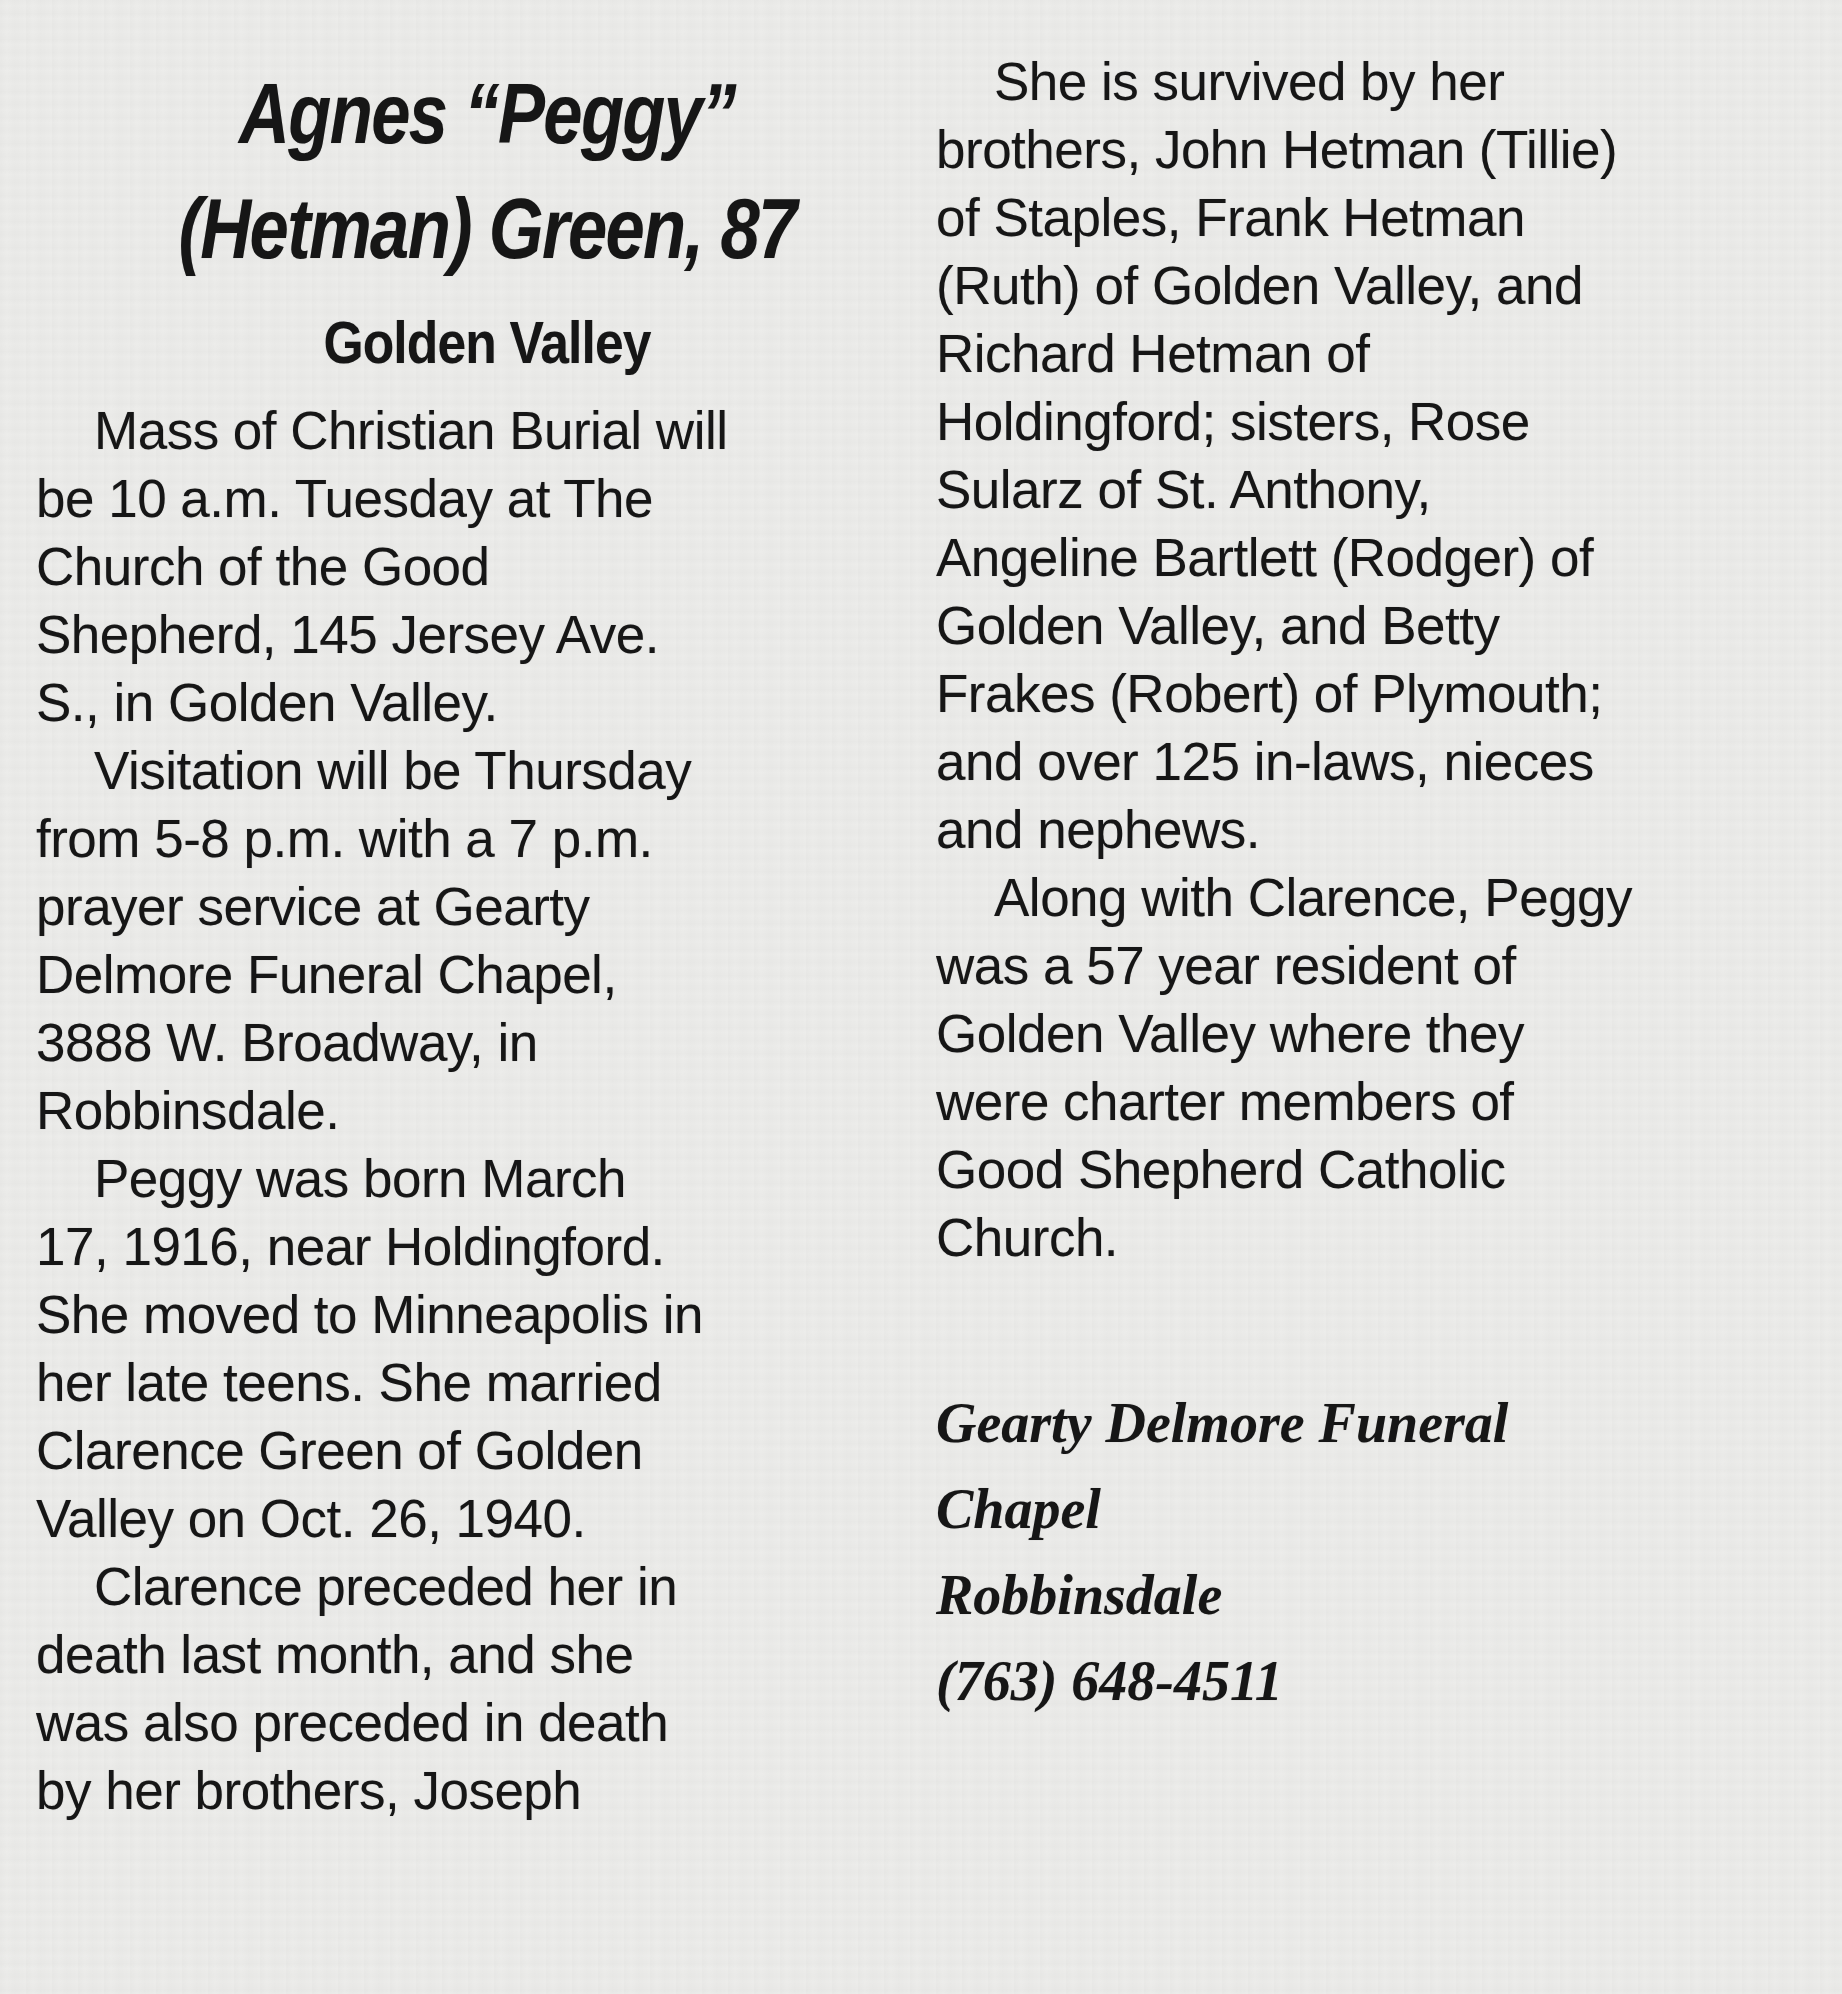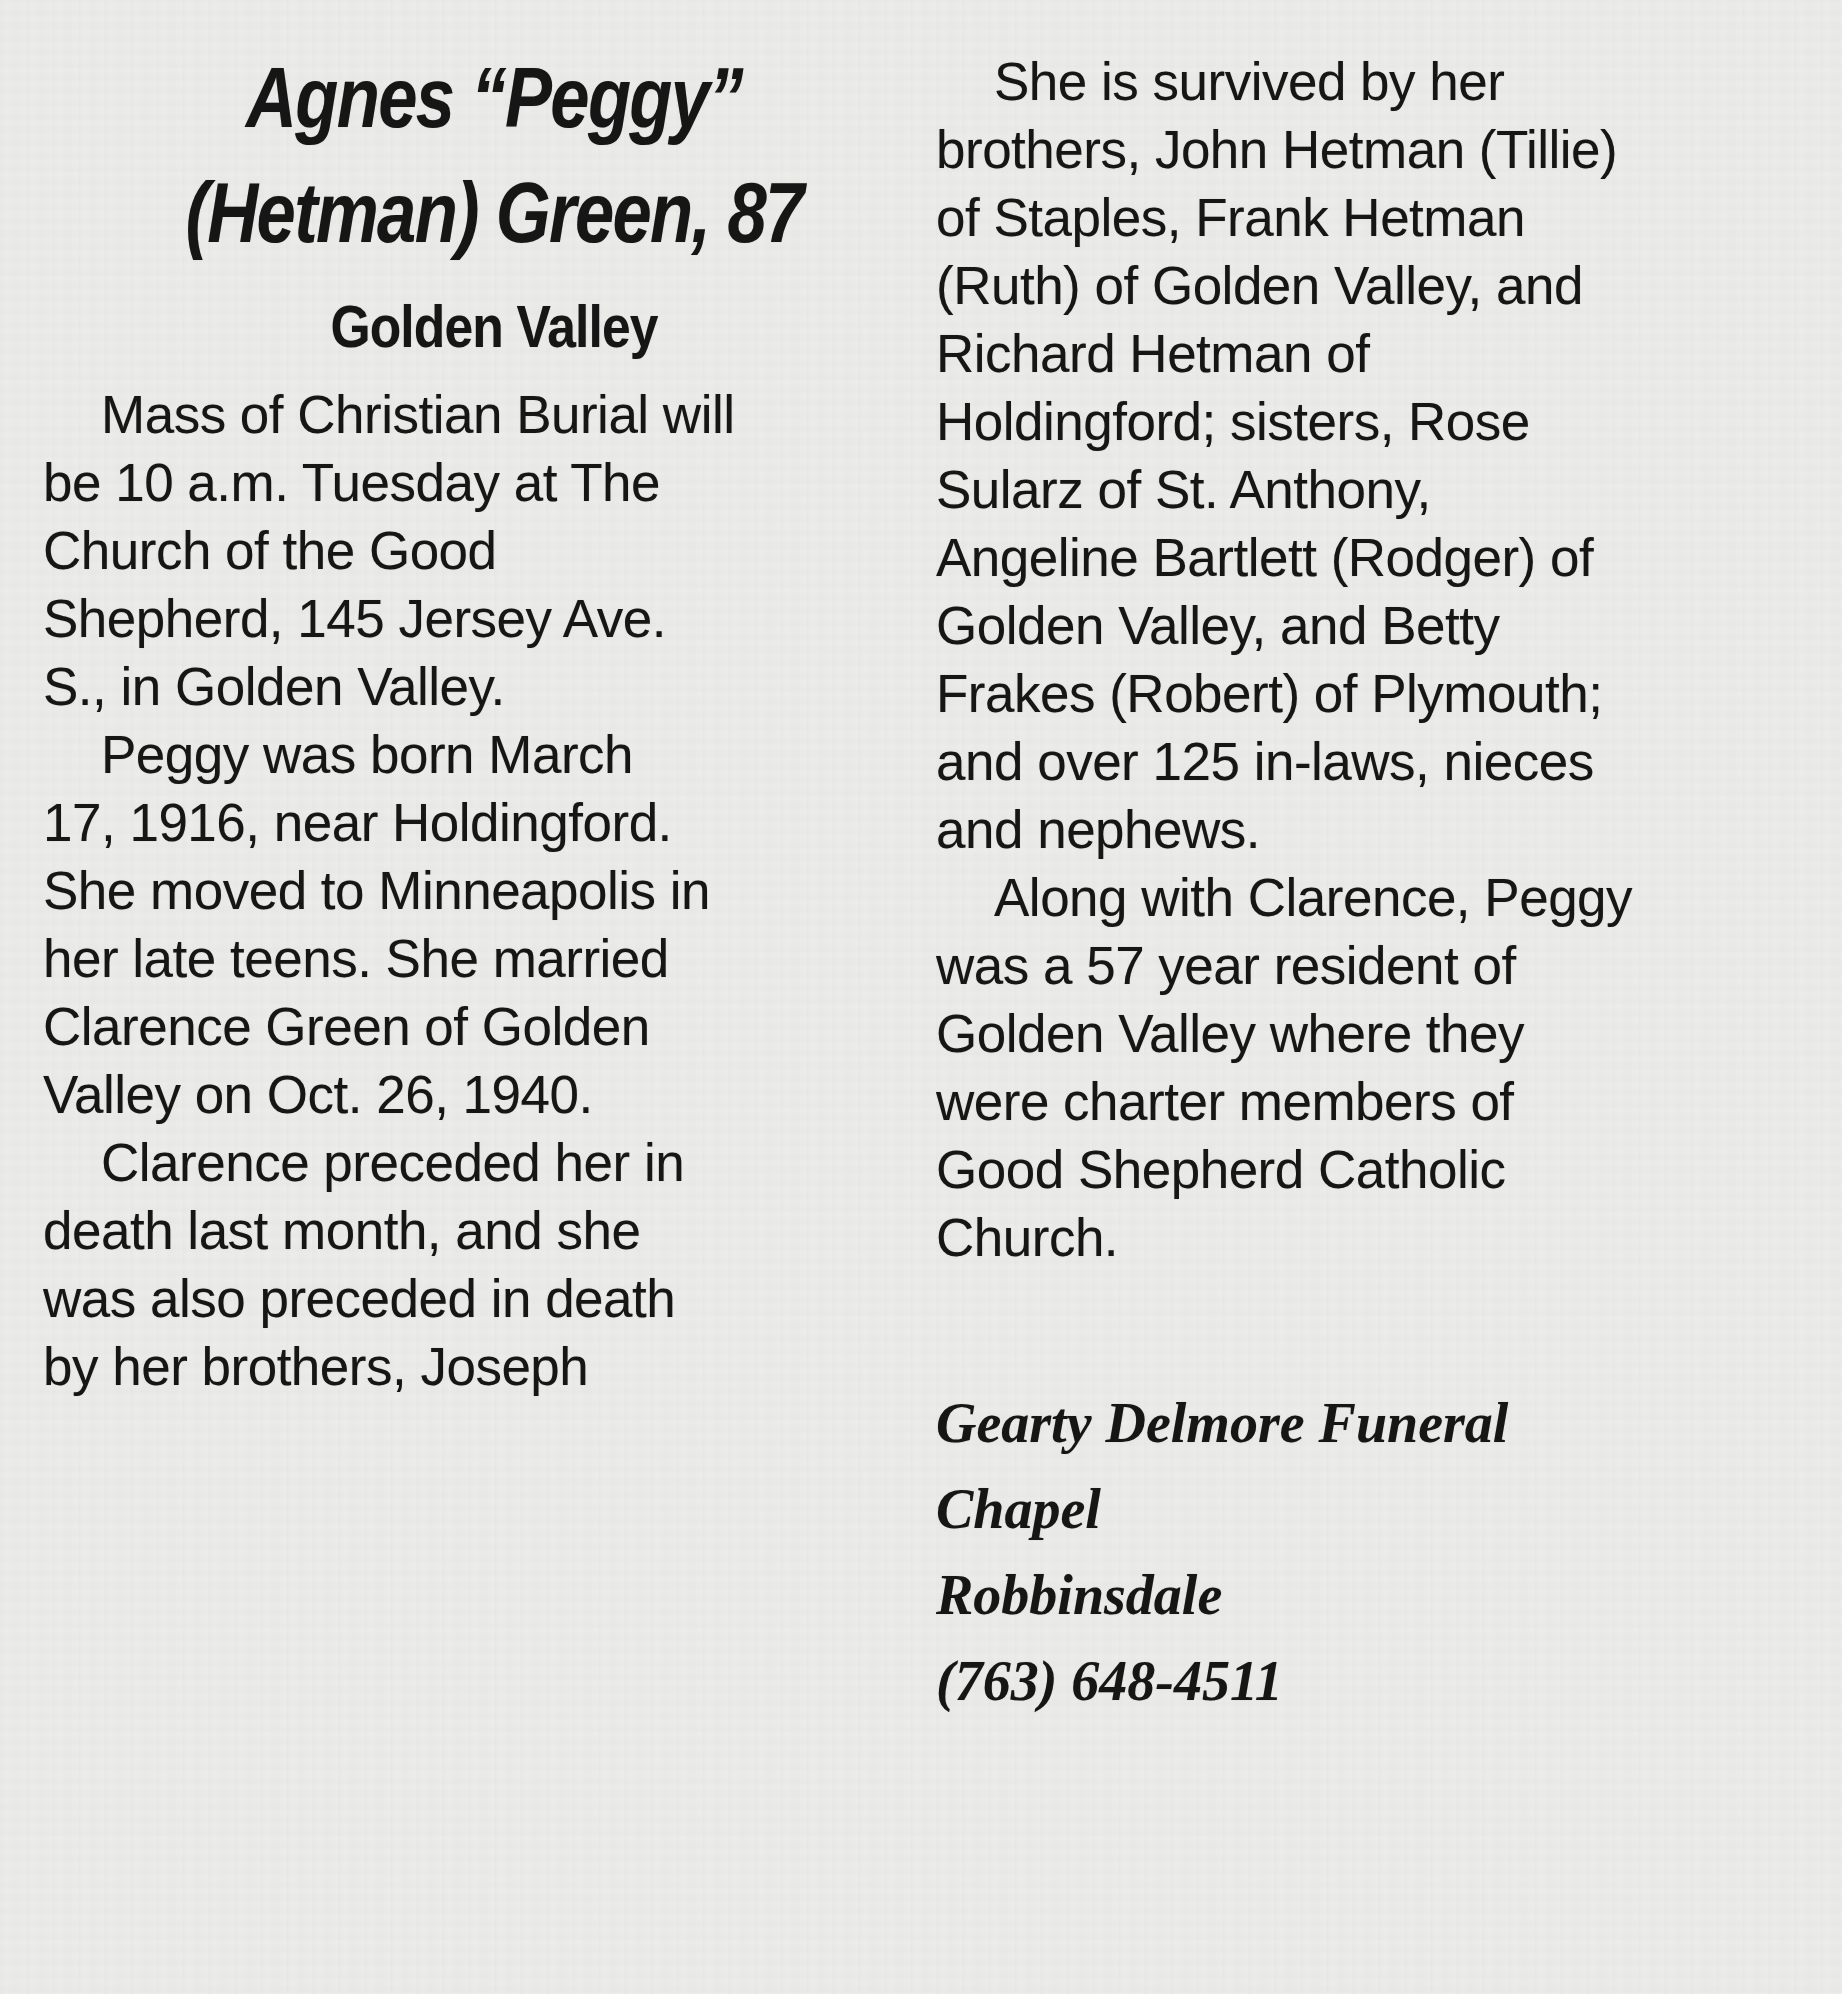--- a/index.html
+++ b/index.html
@@ -22,21 +22,21 @@
   
   .page * { -webkit-font-smoothing: antialiased; }
   .ink { text-shadow: 0 0 1px rgba(30,30,30,0.28); }
 
   .col {
     position: absolute;
     top: 0;
     height: 1995px;
     box-sizing: border-box;
   }
-  .col--left  { left: 43px;   width: 902px; padding-top: 12px; }
+  .col--left  { left: 36px;   width: 902px; padding-top: 28px; }
   .col--right { left: 936px; width: 902px; padding-top: 48px; }
 
   .title {
     margin: 0;
     padding-top: 28px;
     text-align: center;
     font-size: 86px;
     line-height: 115px;
     font-weight: bold;
     font-style: italic;
@@ -86,20 +86,26 @@
 (Hetman) Green, 87</h1>
 
     <h2 class="subhead ink">Golden Valley</h2>
 
     <p class="body-text body-text--first ink">Mass of Christian Burial will
 be 10 a.m. Tuesday at The
 Church of the Good
 Shepherd, 145 Jersey Ave.
 S., in Golden Valley.</p>
 
+    <p class="body-text ink">Visitation will be Thursday
+from 5-8 p.m. with a 7 p.m.
+prayer service at Gearty
+Delmore Funeral Chapel,
+3888 W. Broadway, in
+Robbinsdale.</p>
 
     <p class="body-text ink">Peggy was born March
 17, 1916, near Holdingford.
 She moved to Minneapolis in
 her late teens. She married
 Clarence Green of Golden
 Valley on Oct. 26, 1940.</p>
 
     <p class="body-text ink">Clarence preceded her in
 death last month, and she

